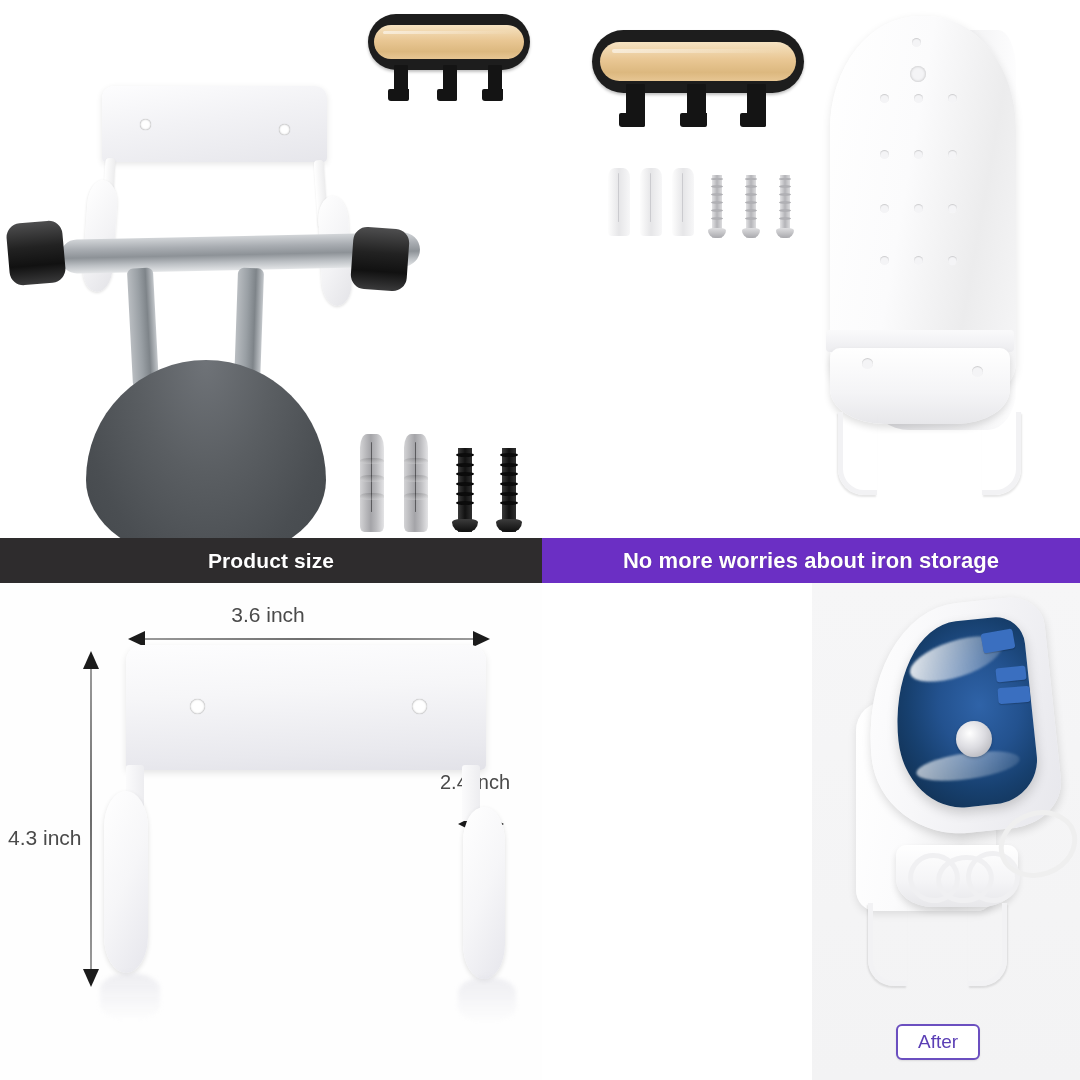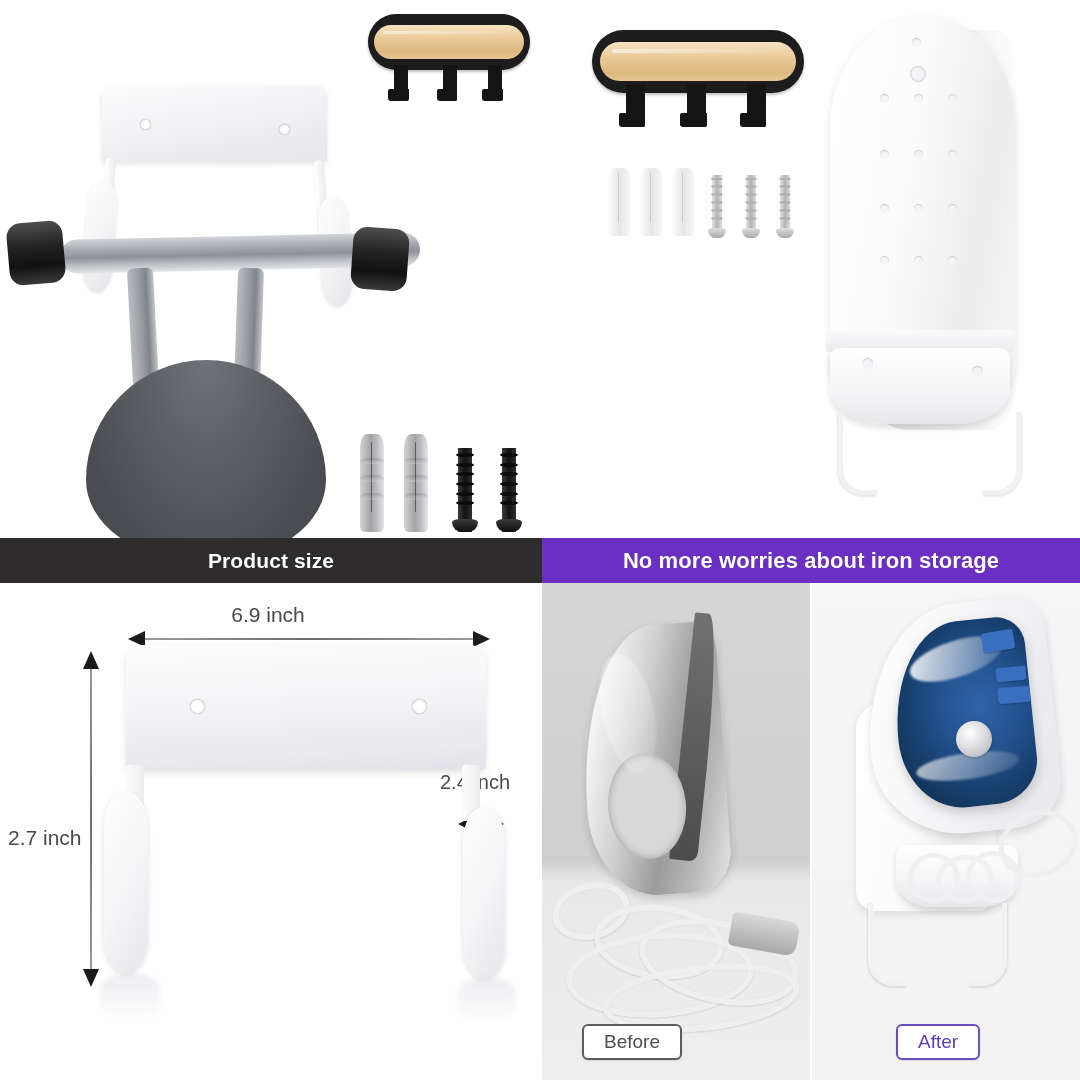--- a/index.html
+++ b/index.html
@@ -436,26 +436,26 @@
 
   <div class="banner" id="banner-right">
     <span>No more worries about iron storage</span>
   </div>
   <div class="banner" id="banner-left">
     <span>Product size</span>
   </div>
 
   <div class="quad" id="q-bot-left">
 
-    <div class="dim-label" style="left:268px; top:20px; transform:translateX(-50%);">6.9 inch</div>
+    <div class="dim-label" style="left:268px; top:20px; transform:translateX(-50%);">3.6 inch</div>
     <div class="dim-line-h" style="left:144px; top:55px; width:330px;"></div>
     <div class="arrow left" style="left:128px; top:48px;"></div>
     <div class="arrow right" style="left:473px; top:48px;"></div>
 
-    <div class="dim-label" style="left:8px; top:243px;">2.7 inch</div>
+    <div class="dim-label" style="left:8px; top:243px;">4.3 inch</div>
     <div class="dim-line-v" style="left:90px; top:85px; height:302px;"></div>
     <div class="arrow up" style="left:83px; top:68px;"></div>
     <div class="arrow down" style="left:83px; top:386px;"></div>
 
     <div class="dim-label" style="left:440px; top:188px; font-size:20px;">2.4 inch</div>
     <div class="dim-line-h" style="left:467px; top:240px; width:28px;"></div>
     <div class="arrow sleft" style="left:458px; top:236px;"></div>
     <div class="arrow sright" style="left:494px; top:236px;"></div>
 
     <div class="size-plate" style="left:126px; top:62px; width:360px; height:125px;"></div>
@@ -467,37 +467,20 @@
 
     <div class="size-hook-pad" style="left:104px; top:208px; width:44px; height:182px;"></div>
     <div class="size-hook-pad" style="left:463px; top:224px; width:42px; height:172px;"></div>
 
     <div class="reflection" style="left:100px; top:390px; width:60px; height:48px;"></div>
     <div class="reflection" style="left:458px; top:394px; width:58px; height:46px;"></div>
   </div>
 
   <div class="quad" id="q-bot-right">
 
-    <div id="photo-before">
-      <div class="iron-body" style="left:42px; top:42px; width:140px; height:270px; transform:rotate(-4deg);"></div>
-      <div class="iron-soleplate" style="left:140px; top:30px; width:28px; height:248px; transform:rotate(6deg);"></div>
-      <div class="iron-handle-hole" style="left:66px; top:170px; width:78px; height:106px; transform:rotate(-5deg);"></div>
-      <div class="highlight-swoosh" style="left:60px; top:70px; width:52px; height:120px; transform:rotate(-12deg); opacity:.55;"></div>
-
-      <div class="cord" style="left:10px; top:300px; width:66px; height:44px; transform:rotate(-14deg);"></div>
-      <div class="cord" style="left:52px; top:322px; width:118px; height:62px; transform:rotate(6deg);"></div>
-      <div class="cord" style="left:24px; top:350px; width:176px; height:72px; transform:rotate(-4deg);"></div>
-      <div class="cord" style="left:96px; top:338px; width:150px; height:70px; transform:rotate(12deg);"></div>
-      <div class="cord" style="left:60px; top:382px; width:186px; height:54px; transform:rotate(-6deg);"></div>
-      <div class="plug" style="left:188px; top:334px; width:68px; height:34px; transform:rotate(10deg);"></div>
-
-      <div class="ba-badge" style="left:40px;">
-        <span>Before</span>
-      </div>
-    </div>
 
     <div id="photo-after">
 
       <div class="holder-back" style="left:44px; top:118px; width:140px; height:210px; border-radius:22% 22% 14% 14% / 14% 14% 10% 10%;"></div>
       <div class="holder-cradle" style="left:84px; top:262px; width:122px; height:62px;"></div>
 
       <div class="iron-white-shell" style="left:56px; top:20px; width:186px; height:230px; transform:rotate(-6deg);"></div>
       <div class="iron-blue" style="left:84px; top:38px; width:136px; height:186px; transform:rotate(-6deg);"></div>
       <div class="highlight-swoosh" style="left:96px; top:58px; width:96px; height:36px; transform:rotate(-18deg);"></div>
       <div class="highlight-swoosh" style="left:104px; top:170px; width:104px; height:26px; transform:rotate(-8deg); opacity:.75;"></div>

